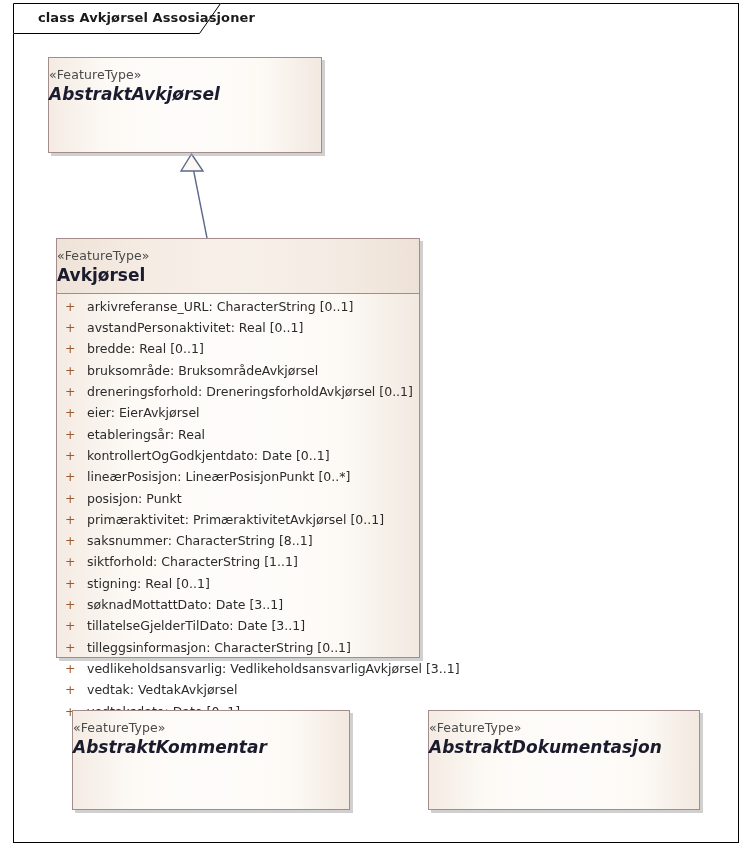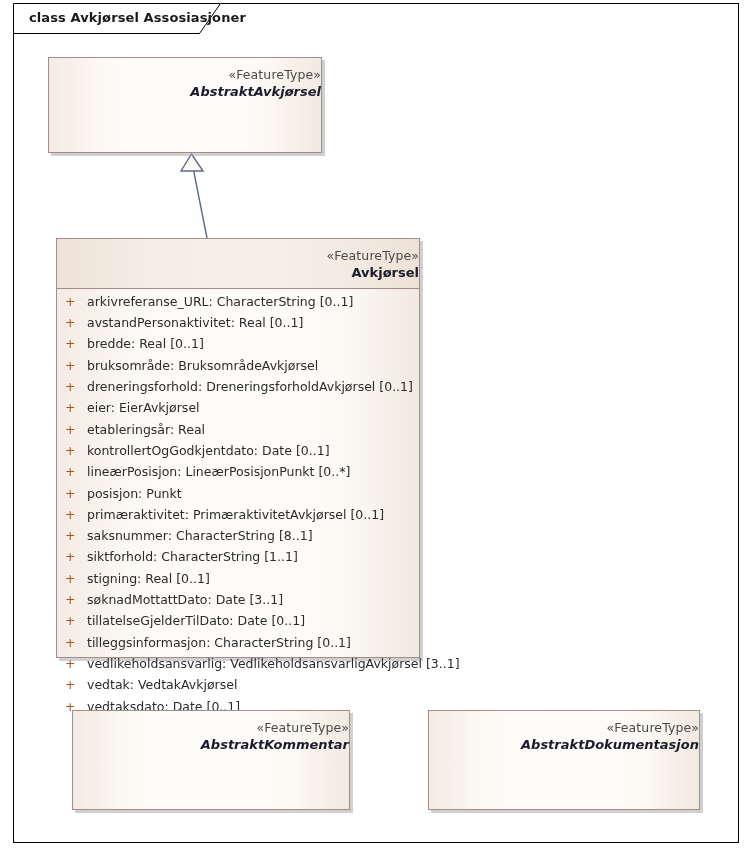--- a/index.html
+++ b/index.html
@@ -44,21 +44,21 @@
   }
   .title-tab .tab-shape {
     position: absolute;
     left: 0;
     top: 0;
     width: 208px;
     height: 31px;
   }
   .title-tab-label {
     position: absolute;
-    left: 16px;
+    left: 25px;
     top: 7px;
     font-size: 13px;
     font-weight: bold;
     color: #1a1a1a;
     white-space: nowrap;
     letter-spacing: 0.1px;
   }
 
   
   .uml-box {
@@ -69,40 +69,40 @@
         #f4ebe3 0%,
         #fdfaf6 22%,
         #fefcfa 50%,
         #fdfaf6 78%,
         #f2e9e0 100%);
     box-shadow: 3px 3px 0 0 rgba(170,170,170,0.55);
   }
 
   .uml-header {
     padding-top: 9px;
-    text-align: right;
+    text-align: left;
     line-height: 1.25;
   }
   .uml-header.with-divider {
     background: linear-gradient(to right,
         #efe3d8 0%,
         #f5ece4 25%,
         #f7f0e9 50%,
         #f4ece4 75%,
         #eee2d7 100%);
     border-bottom: 1px solid #a28c8c;
     padding-bottom: 7px;
   }
   .stereotype {
     font-size: 12.5px;
     color: #4a4a4a;
     letter-spacing: 0.1px;
   }
   .class-name {
-    font-size: 13px;
+    font-size: 17px;
     font-weight: bold;
     color: #1b1b2e;
     margin-top: 1px;
   }
   .class-name.abstract {
     font-style: italic;
   }
 
   
   .attr-list {
@@ -224,21 +224,21 @@
         <div class="attr-row">
           <span class="attr-vis">+</span>
           <span class="attr-text">stigning: Real [0..1]</span>
         </div>
         <div class="attr-row">
           <span class="attr-vis">+</span>
           <span class="attr-text">søknadMottattDato: Date [3..1]</span>
         </div>
         <div class="attr-row">
           <span class="attr-vis">+</span>
-          <span class="attr-text">tillatelseGjelderTilDato: Date [0..1]</span>
+          <span class="attr-text">tillatelseGjelderTilDato: Date [3..1]</span>
         </div>
         <div class="attr-row">
           <span class="attr-vis">+</span>
           <span class="attr-text">tilleggsinformasjon: CharacterString [0..1]</span>
         </div>
         <div class="attr-row">
           <span class="attr-vis">+</span>
           <span class="attr-text">vedlikeholdsansvarlig: VedlikeholdsansvarligAvkjørsel [3..1]</span>
         </div>
         <div class="attr-row">

